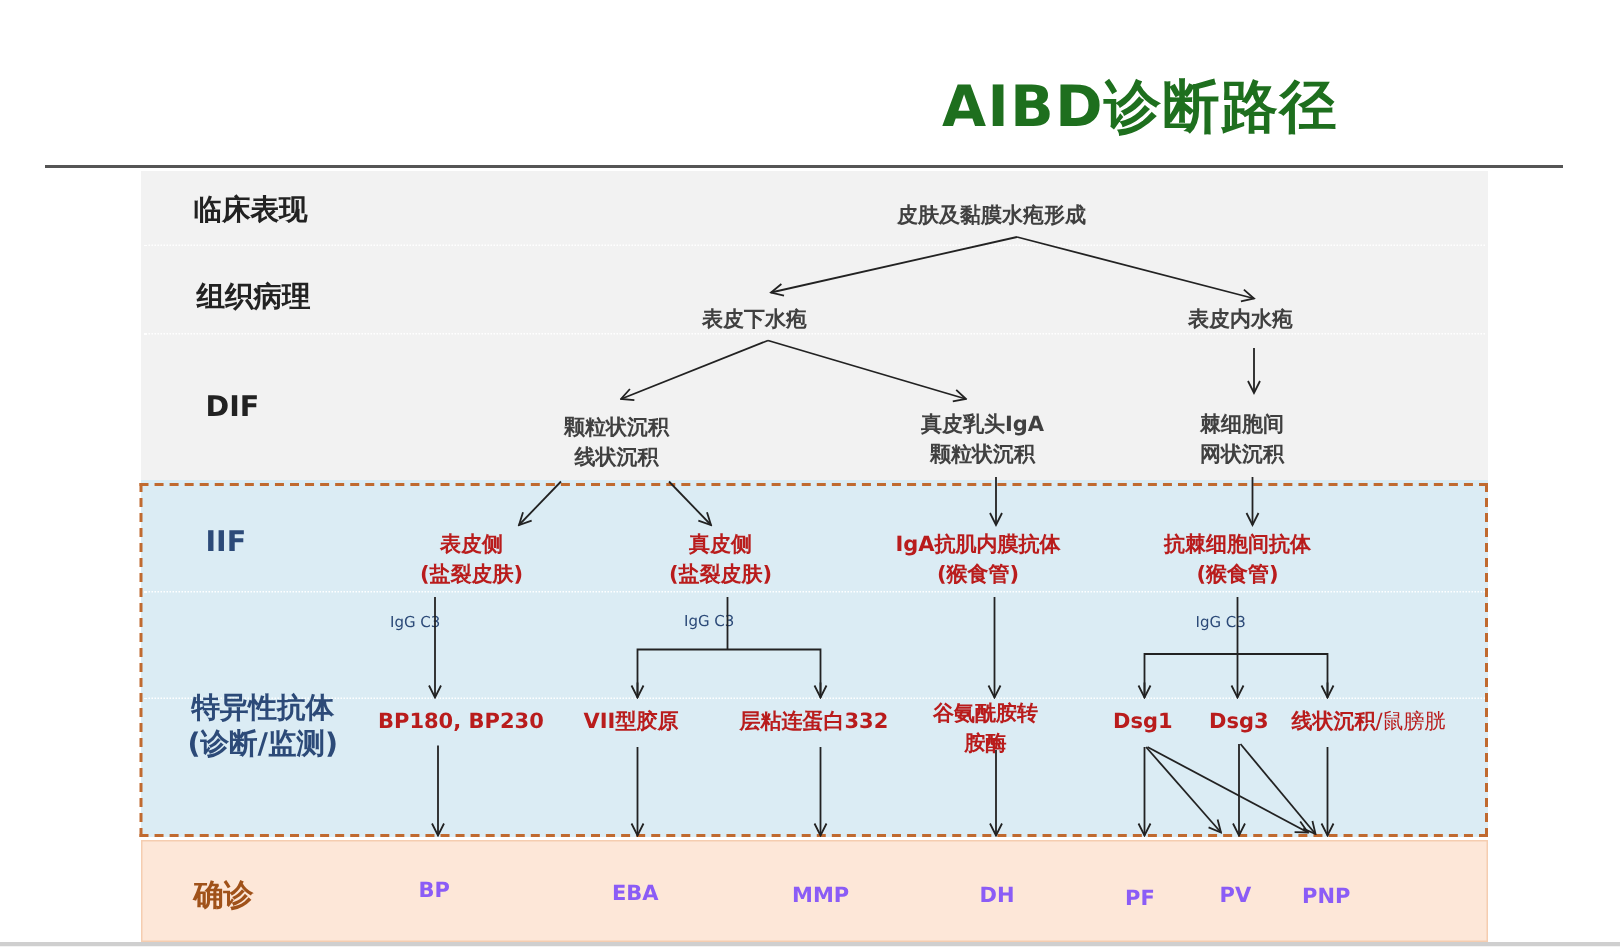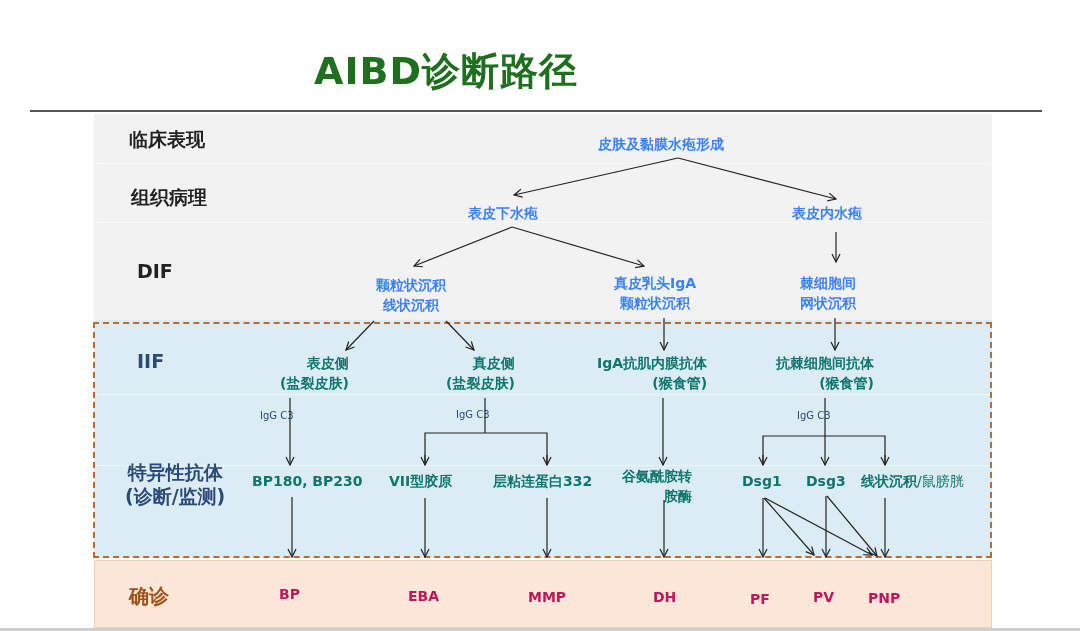--- a/index.html
+++ b/index.html
@@ -1,33 +1,33 @@
 <!DOCTYPE html>
 <html><head>
 <meta charset="utf-8">
 <style>
   html,body{margin:0;padding:0;background:#ffffff;}
   body{width:1080px;height:631px;position:relative;overflow:hidden;font-family:"DejaVu Sans","Liberation Sans",sans-serif;}
-  .title{position:absolute;left:0;top:46px;width:892px;text-align:center;font-size:38px;font-weight:bold;color:#1e6f1e;letter-spacing:1px;font-family:"DejaVu Sans",sans-serif;}
+  .title{position:absolute;left:0;top:46px;width:892px;text-align:right;font-size:38px;font-weight:bold;color:#1e6f1e;letter-spacing:1px;font-family:"DejaVu Sans",sans-serif;}
   .rule{position:absolute;left:30px;top:110px;width:1012px;height:2px;background:#555;}
   .band{position:absolute;left:94px;width:898px;}
   .b-grey{top:114px;height:208px;background:#f2f2f2;}
   .b-blue{top:320px;height:238px;background:#dbecf4;}
   .b-orange{top:560px;height:68px;background:#fde7d8;border:1px solid #f5cdb0;box-sizing:border-box;}
   .dashbox{position:absolute;left:93px;top:322px;width:899px;height:236px;border:2px dashed #c06a30;box-sizing:border-box;}
   .sep{position:absolute;left:96px;width:894px;border-top:1px dotted #ffffff;}
   .bottomline{position:absolute;left:0;top:628px;width:1080px;height:3px;background:#cfcfcf;}
   .rowlabel{position:absolute;font-weight:bold;color:#222;font-size:19px;margin-left:25px;}
   .rowlabel.blue{color:#2c4a78;text-align:center;}
   .rowlabel.brown{color:#a0521a;font-size:20px;}
-  .node{position:absolute;font-weight:bold;font-size:14px;color:#3b82f6;text-align:center;white-space:nowrap;line-height:20px;}
-  .node.blue{color:#0f766e;text-align:right;}
+  .node{position:absolute;font-weight:bold;font-size:14px;color:#404040;text-align:center;white-space:nowrap;line-height:20px;}
+  .node.blue{color:#b91c1c;}
   .node .sub{font-weight:bold;display:block;}
   .lbl{position:absolute;font-size:10px;color:#2c4a78;white-space:nowrap;}
-  .dx{position:absolute;font-weight:bold;font-size:14px;color:#be185d;text-align:center;white-space:nowrap;}
+  .dx{position:absolute;font-weight:bold;font-size:14px;color:#8b5cf6;text-align:center;white-space:nowrap;}
   svg.arrows{position:absolute;left:0;top:0;width:1080px;height:631px;pointer-events:none;}
 </style>
 </head>
 <body>
 
 <div class="title">AIBD诊断路径</div>
 <div class="rule"></div>
 
 <div class="band b-grey"></div>
 <div class="band b-blue"></div>

